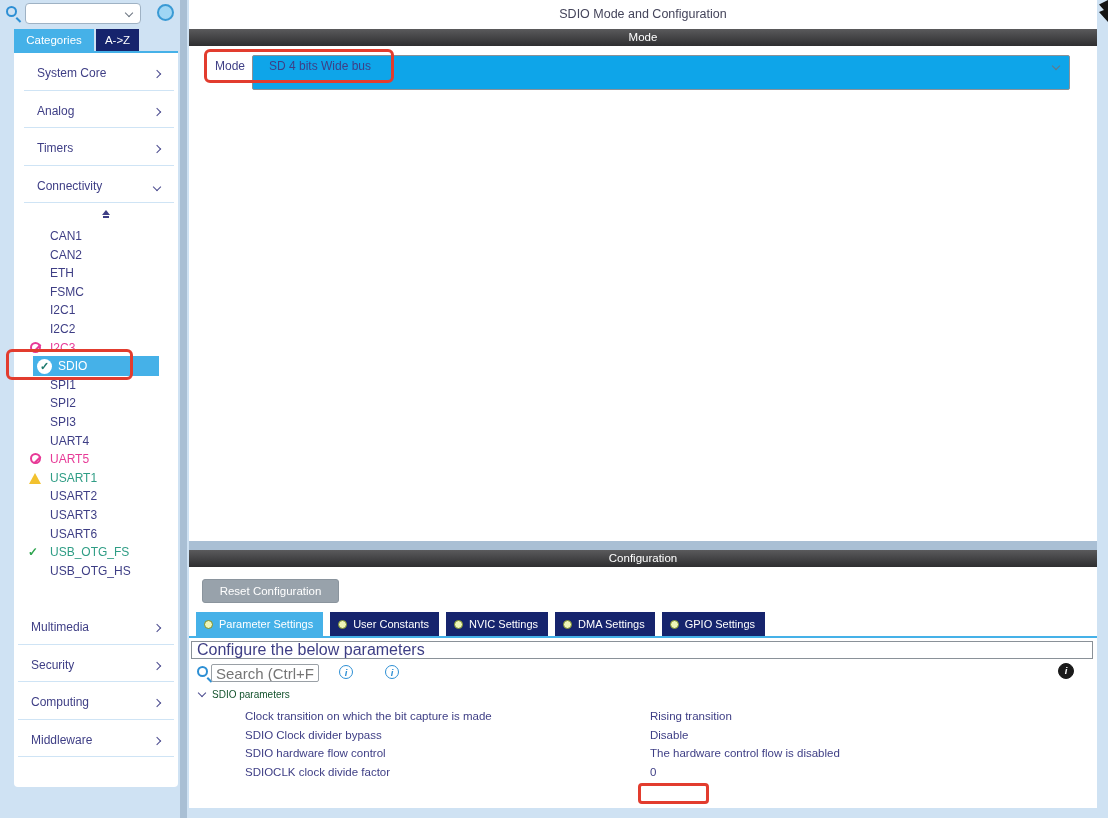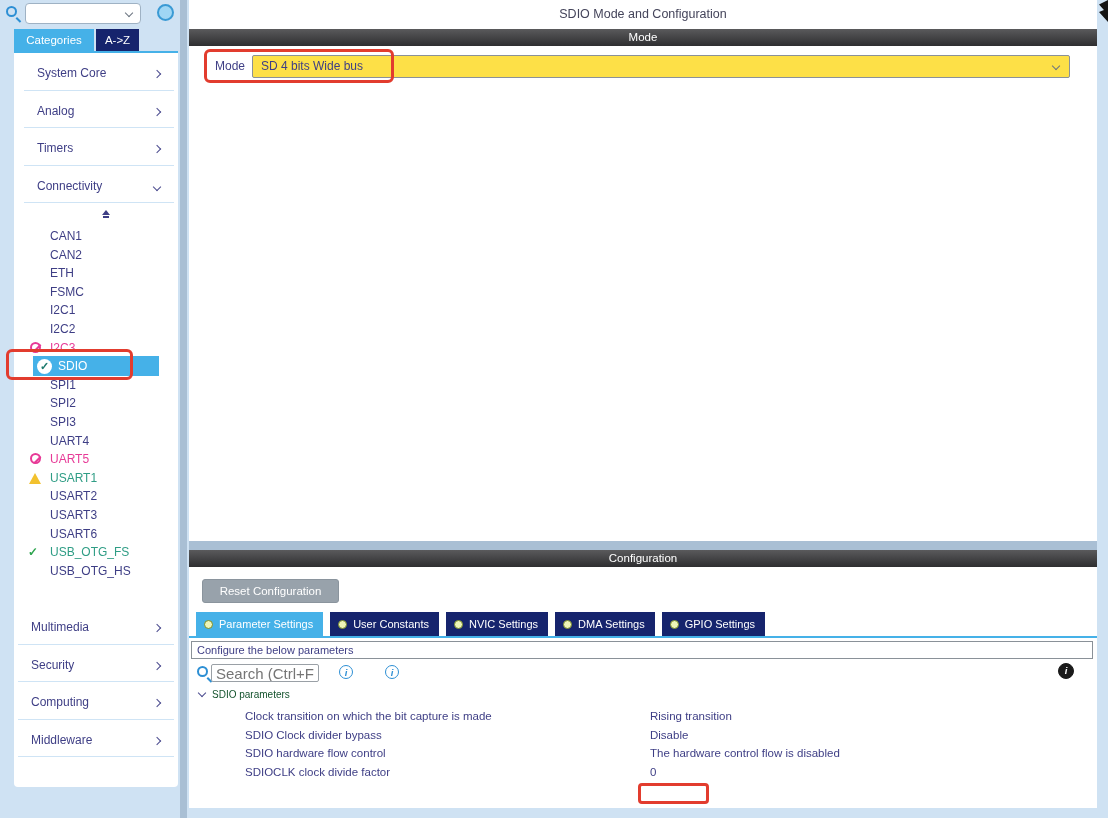--- a/index.html
+++ b/index.html
@@ -60,32 +60,32 @@
   
   .main { position:absolute; left:189px; top:0; width:908px; height:808px; background:#fff; }
   .main-title { position:absolute; left:0; top:0; width:100%; height:28px; text-align:center; line-height:28px; font-size:12.5px; color:#44445a; background:#fff; }
   .dark-bar { position:absolute; left:0; width:100%; height:17px; background:linear-gradient(#5a5a5c,#2e2e30); color:#fff; font-size:11.5px; text-align:center; line-height:17px; }
   .bar-mode { top:29px; }
   .bar-config { top:550px; }
   .h-divider { position:absolute; left:0; top:541px; width:100%; height:9px; background:#a9bfd4; }
 
   .mode-row { position:absolute; left:0; top:55px; width:100%; height:24px; }
   .mode-label { position:absolute; left:26px; top:4px; font-size:12px; color:#3e3e85; }
-  .mode-select { position:absolute; left:63px; top:0; width:818px; height:23px; background:#fde047; border:1px solid #8a9198; border-radius:2px; font-size:12px; color:#3e3e85; line-height:21px; padding-left:8px; }
+  .mode-select { position:absolute; left:63px; top:0; width:818px; height:35px; background:#0ea5e9; border:1px solid #8a9198; border-radius:2px; font-size:12px; color:#3e3e85; line-height:21px; padding-left:16px; }
   .mode-select .chev { position:absolute; right:10px; top:7px; }
 
   .reset-btn { position:absolute; left:13px; top:579px; width:137px; height:24px; background:#98a2ab; border:1px solid #8a949d; border-radius:3px; color:#fff; font-size:11.5px; text-align:center; line-height:22px; }
 
   .cfg-tabs { position:absolute; left:7px; top:612px; height:24px; display:flex; gap:7px; }
   .cfg-tab { height:24px; color:#fff; font-size:11px; line-height:24px; background:#16246d; padding:0 10px 0 8px; display:flex; align-items:center; gap:6px; white-space:nowrap; }
   .cfg-tab.active { background:#45b1e8; }
   .tab-dot { display:inline-block; width:9px; height:9px; border-radius:50%; background:#eef5b8; border:1.5px solid #7a8c2a; }
   .cfg-underline { position:absolute; left:0; top:636px; width:100%; height:2px; background:#45b1e8; }
 
-  .hint-box { position:absolute; left:2px; top:641px; width:902px; height:18px; border:1px solid #8a9198; font-size:11px; color:#3e3e85; line-height:16px; padding-left:5px; }
+  .hint-box { position:absolute; left:2px; top:641px; width:902px; height:18px; border:1px solid #8a9198; font-size:16px; color:#3e3e85; line-height:16px; padding-left:5px; }
 
   .search-row { position:absolute; left:0; top:663px; width:100%; height:20px; }
   .search-row .magnifier { left:8px; top:3px; }
   .param-search { position:absolute; left:22px; top:1px; width:108px; height:18px; border:1px solid #9aa0a6; border-radius:2px; font-size:15px; color:#7a7f87; padding:0 4px; font-family:"Liberation Sans", sans-serif; }
   .circ-i { position:absolute; top:2px; width:14px; height:14px; border-radius:50%; border:1.5px solid #2d8fd4; color:#2d8fd4; font-size:9.5px; font-style:italic; font-weight:bold; text-align:center; line-height:13px; }
   .circ-i.one { left:150px; } .circ-i.two { left:196px; }
   .circ-i.dark { left:869px; top:0; width:16px; height:16px; background:#1a1a1a; border:1.5px solid #1a1a1a; color:#fff; }
 
   .group-row { position:absolute; left:10px; top:689px; font-size:10px; color:#14532d; }
   .group-row .chev { margin-right:7px; position:relative; top:-2px; }

